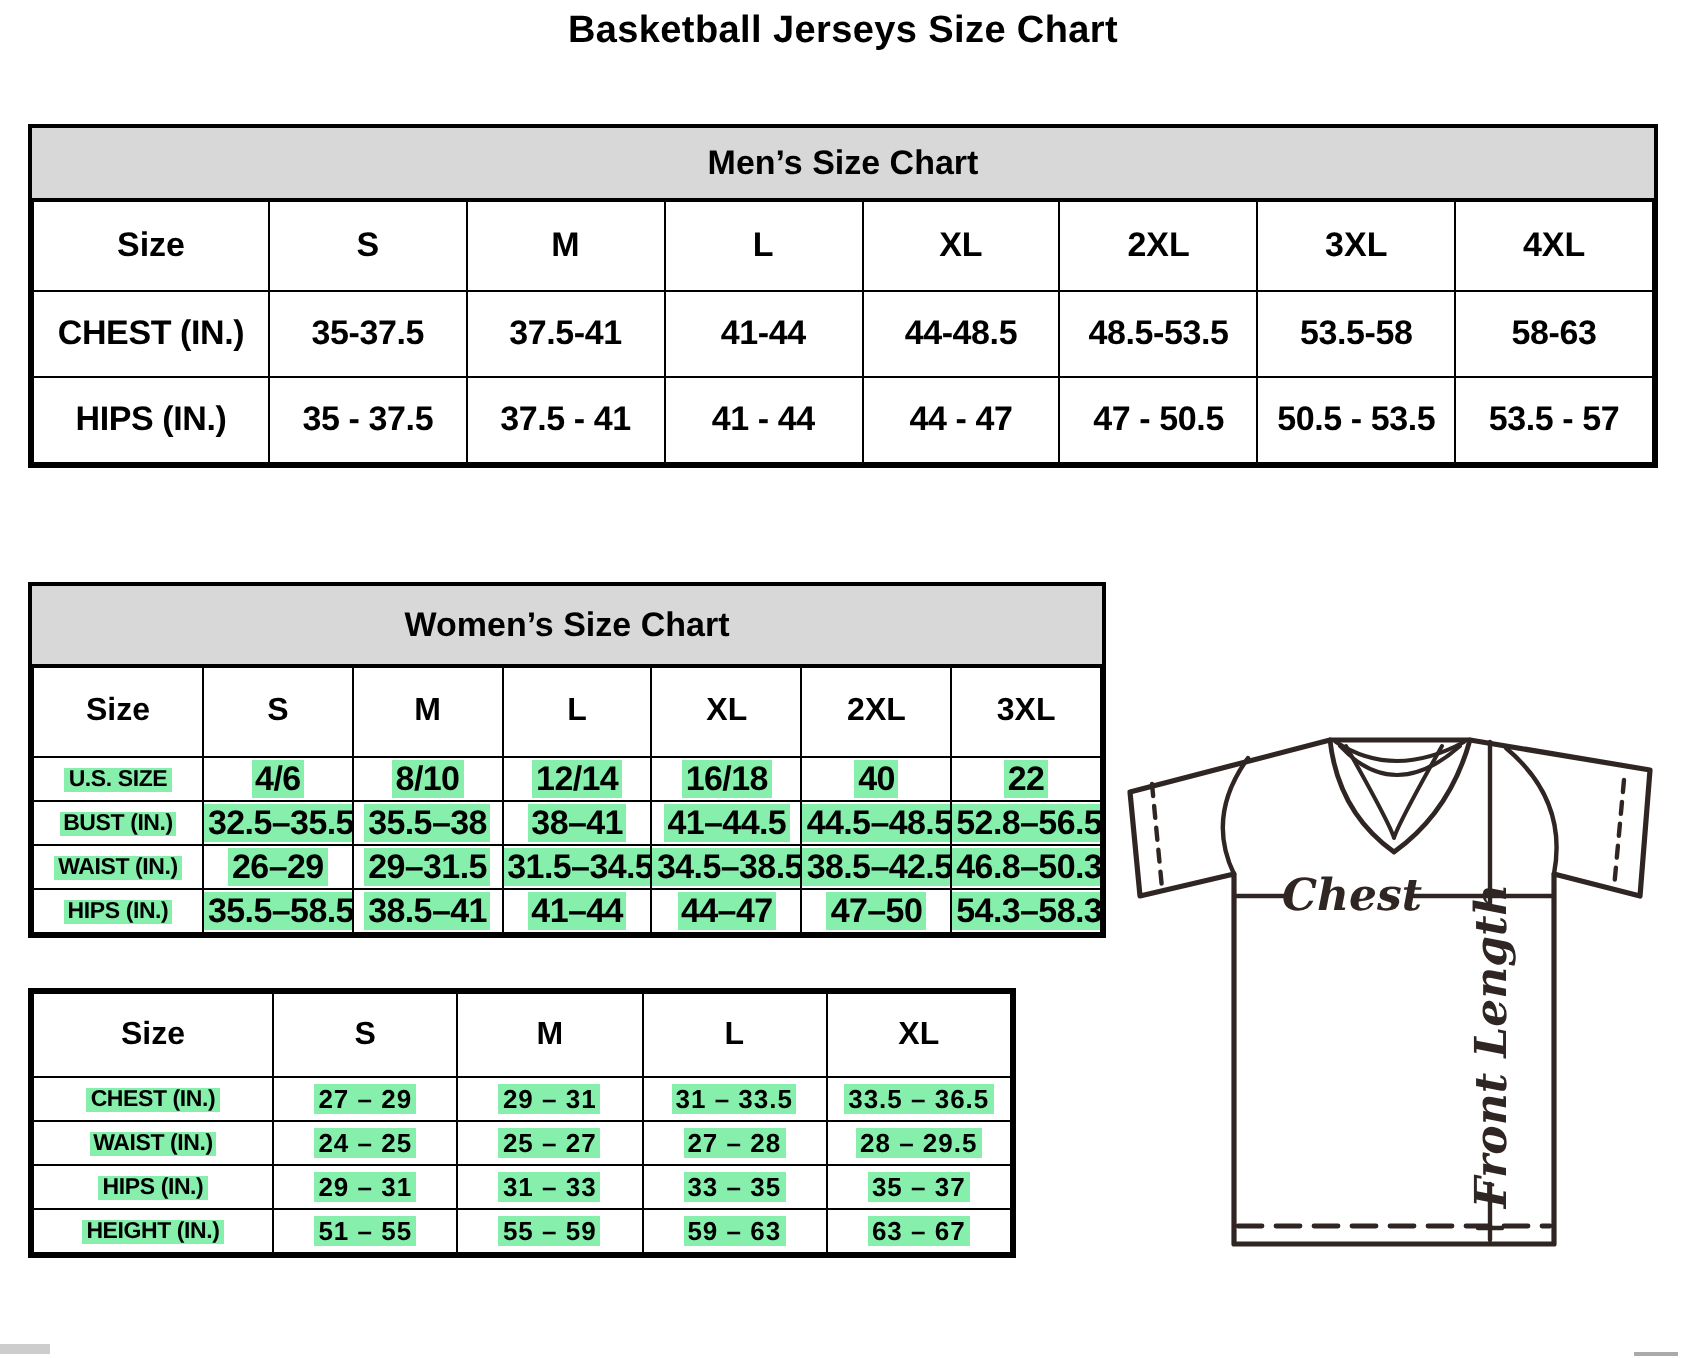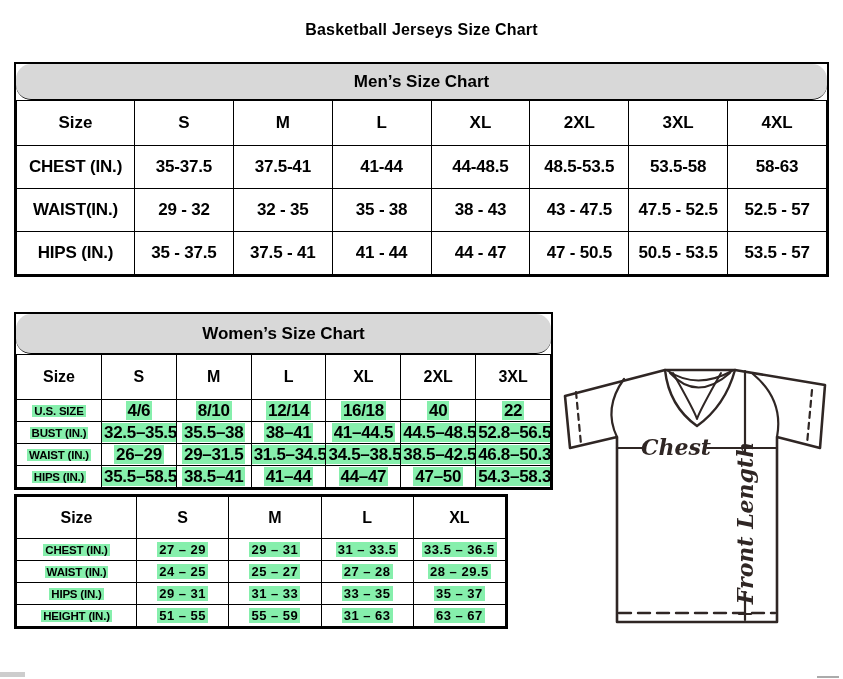--- a/index.html
+++ b/index.html
@@ -2,42 +2,42 @@
 <html><head>
 <meta charset="utf-8">
 <style>
   html,body { margin:0; padding:0; }
   body {
     width:843px; height:679px; position:relative; overflow:hidden;
     background:#ffffff; font-family:"Liberation Sans", sans-serif; color:#000;
   }
   .page-title {
     position:absolute; top:5px; left:0; width:843px; text-align:center;
-    font-size:16px; font-weight:bold; letter-spacing:0.2px;margin-top:16px;
+    font-size:19px; font-weight:bold; letter-spacing:0.2px;
   }
   .size-table { position:absolute; border:2px solid #000; background:#fff; }
   .size-table .bar {
     background:#d8d8d8; border-bottom:1px solid #000;
     display:flex; align-items:center; justify-content:center;
-    font-weight:bold; font-size:17px;border-radius:15px;
+    font-weight:bold; font-size:17px;
   }
   table { border-collapse:collapse; width:100%; table-layout:fixed; }
   th, td {
     border:1px solid #000; text-align:center; vertical-align:middle;
     font-weight:bold; padding:0; overflow:hidden; white-space:nowrap;
   }
   .hl { background:#86efac; padding:0 2px; }
 
   #mens { left:14px; top:62px; width:811px; }
   #mens .bar { height:35px; }
   #mens thead th { height:44px; font-size:17px; }
   #mens tbody th, #mens tbody td { height:42px; font-size:17px; letter-spacing:-0.2px; }
   #mens col.label-col { width:118px; }
 
-  #womens { left:14px; top:312px; width:535px; }
+  #womens { left:14px; top:291px; width:535px; }
   #womens .bar { height:39px; }
   #womens thead th { height:44px; font-size:16px; }
   #womens tbody th, #womens tbody td { height:21px; }
   #womens tbody th { font-size:11.5px; letter-spacing:-0.2px; }
   #womens tbody td { font-size:17px; letter-spacing:-0.3px; }
   #womens col.label-col { width:85px; }
 
   #youth { left:14px; top:494px; width:490px; }
   #youth .bar { height:39px; }
   #youth thead th { height:41px; font-size:16px; }
@@ -89,30 +89,20 @@
           <th>CHEST (IN.)</th>
           <td>35-37.5</td>
           <td>37.5-41</td>
           <td>41-44</td>
           <td>44-48.5</td>
           <td>48.5-53.5</td>
           <td>53.5-58</td>
           <td>58-63</td>
         </tr>
         <tr>
-          <th>WAIST(IN.)</th>
-          <td>29 - 32</td>
-          <td>32 - 35</td>
-          <td>35 - 38</td>
-          <td>38 - 43</td>
-          <td>43 - 47.5</td>
-          <td>47.5 - 52.5</td>
-          <td>52.5 - 57</td>
-        </tr>
-        <tr>
           <th>HIPS (IN.)</th>
           <td>35 - 37.5</td>
           <td>37.5 - 41</td>
           <td>41 - 44</td>
           <td>44 - 47</td>
           <td>47 - 50.5</td>
           <td>50.5 - 53.5</td>
           <td>53.5 - 57</td>
         </tr>
       </tbody>
@@ -220,21 +210,21 @@
           <th><span class="hl">HIPS (IN.)</span></th>
           <td><span class="hl">29 – 31</span></td>
           <td><span class="hl">31 – 33</span></td>
           <td><span class="hl">33 – 35</span></td>
           <td><span class="hl">35 – 37</span></td>
         </tr>
         <tr>
           <th><span class="hl">HEIGHT (IN.)</span></th>
           <td><span class="hl">51 – 55</span></td>
           <td><span class="hl">55 – 59</span></td>
-          <td><span class="hl">31 – 63</span></td>
+          <td><span class="hl">59 – 63</span></td>
           <td><span class="hl">63 – 67</span></td>
         </tr>
       </tbody>
     </table>
 </div>
 
 <svg id="jersey" viewBox="0 0 280 280" xmlns="http://www.w3.org/2000/svg">
   <g stroke="#2f2624" fill="none" stroke-linejoin="round" stroke-linecap="round">
 
     <path stroke-width="2.6" d="M109,12 L9,38 L14,90 L61,79 L61,264 L221,264 L221,79 L264,90 L269,27 L179,12 Z"></path>

